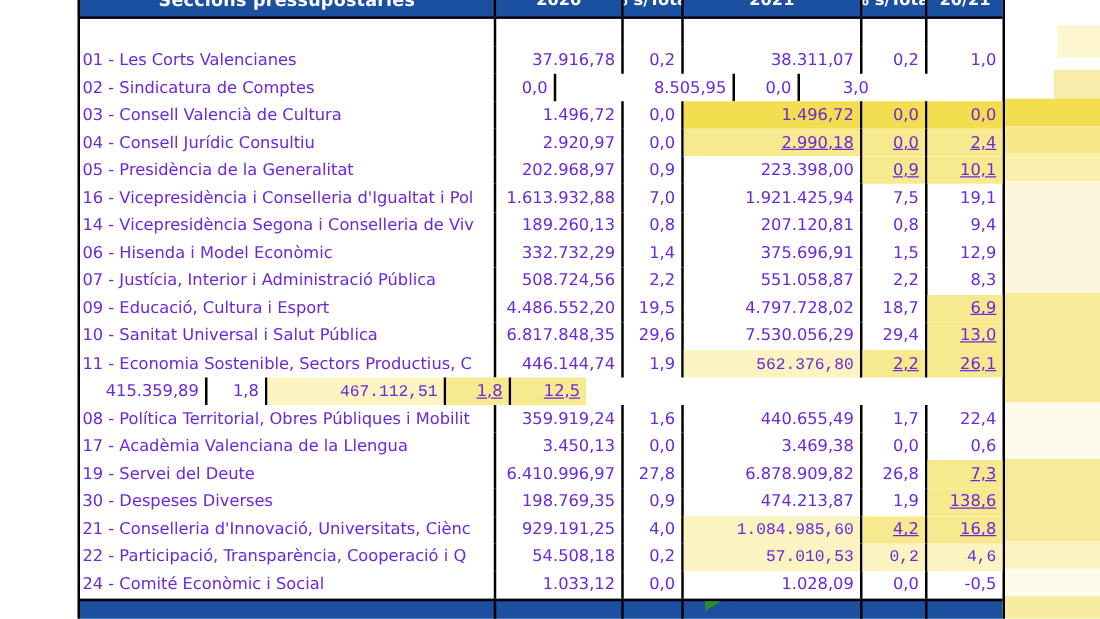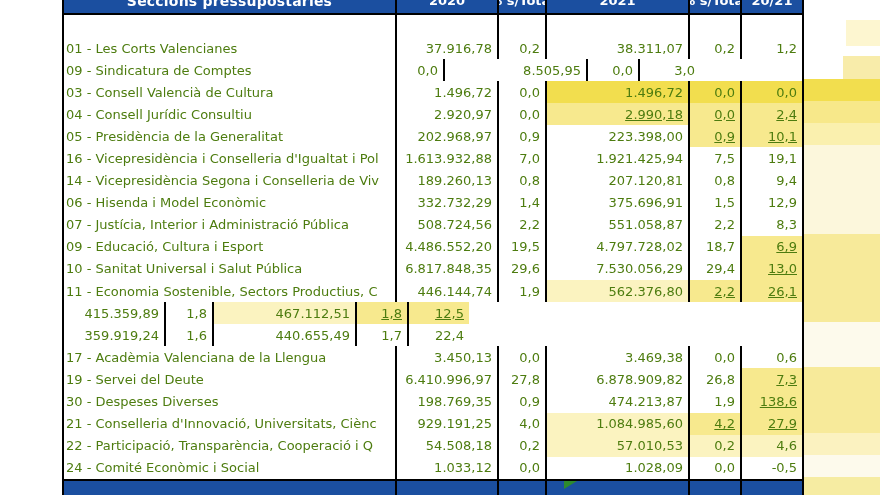--- a/index.html
+++ b/index.html
@@ -21,26 +21,26 @@
     box-sizing:border-box;border-right:2px solid #000;
     overflow:hidden;white-space:nowrap;display:flex;align-items:center;
   }
   .cell.last{border-right:none;}
   .c0{width:333px;}.c1{width:102px;}.c2{width:48px;}.c3{width:143px;}.c4{width:52px;}.c5{width:60px;}
   .thead{height:25px;background:#1b4fa0;border-bottom:2px solid #000;}
   .thead .cell{color:#ffffff;font-weight:bold;font-size:13px;justify-content:center;background:#1b4fa0;}
   .thead .c0{font-size:14px;letter-spacing:.2px;}
   .spacer{height:22px;}
   .spacer .cell{height:22px;}
-  .trow{height:22.1px;font-size:13px;color:#4d7c0f;}
+  .trow{height:22.1px;font-size:13px;color:#6d28d9;}
   .cell.name{padding-left:2px;justify-content:flex-start;}
   .cell.num{justify-content:flex-end;padding-right:5px;}
   .hl-s{background:#f2de4e;}
   .hl-m{background:#f7e98e;text-decoration:underline;}
-  .hl-l{background:#fbf3c0;}
+  .hl-l{background:#fbf3c0;font-family:Liberation Mono, monospace;}
   .tfoot{height:28px;background:#1b4fa0;border-top:2px solid #000;position:relative;}
   .tfoot .cell{height:100%;}
   .note-marker{
     position:absolute;left:500px;top:0;width:0;height:0;
     border-left:13px solid #2e8b2e;border-bottom:8px solid transparent;
   }
 </style>
 </head>
 <body>
 
@@ -80,24 +80,24 @@
       <div class="cell c5 last"></div>
     </div>
 
     <div>
         <div class="row trow">
           <div class="cell c0 name">01 - Les Corts Valencianes</div>
           <div class="cell c1 num">37.916,78</div>
           <div class="cell c2 num">0,2</div>
           <div class="cell c3 num">38.311,07</div>
           <div class="cell c4 num">0,2</div>
-          <div class="cell c5 num last">1,2</div>
-        </div>
-        <div class="row trow">
-          <div class="cell c0 name">09 - Sindicatura de Comptes</div>
+          <div class="cell c5 num last">1,0</div>
+        </div>
+        <div class="row trow">
+          <div class="cell c0 name">02 - Sindicatura de Comptes</div>
           <div class="cell c2 num">0,0</div>
           <div class="cell c3 num">8.505,95</div>
           <div class="cell c4 num">0,0</div>
           <div class="cell c5 num last">3,0</div>
         </div>
         <div class="row trow">
           <div class="cell c0 name">03 - Consell Valencià de Cultura</div>
           <div class="cell c1 num">1.496,72</div>
           <div class="cell c2 num">0,0</div>
           <div class="cell c3 num hl-s">1.496,72</div>
@@ -177,20 +177,21 @@
           <div class="cell c5 num last hl-m">26,1</div>
         </div>
         <div class="row trow">
           <div class="cell c1 num">415.359,89</div>
           <div class="cell c2 num">1,8</div>
           <div class="cell c3 num hl-l">467.112,51</div>
           <div class="cell c4 num hl-m">1,8</div>
           <div class="cell c5 num last hl-m">12,5</div>
         </div>
         <div class="row trow">
+          <div class="cell c0 name">08 - Política Territorial, Obres Públiques i Mobilit</div>
           <div class="cell c1 num">359.919,24</div>
           <div class="cell c2 num">1,6</div>
           <div class="cell c3 num">440.655,49</div>
           <div class="cell c4 num">1,7</div>
           <div class="cell c5 num last">22,4</div>
         </div>
         <div class="row trow">
           <div class="cell c0 name">17 - Acadèmia Valenciana de la Llengua</div>
           <div class="cell c1 num">3.450,13</div>
           <div class="cell c2 num">0,0</div>
@@ -213,21 +214,21 @@
           <div class="cell c3 num">474.213,87</div>
           <div class="cell c4 num">1,9</div>
           <div class="cell c5 num last hl-m">138,6</div>
         </div>
         <div class="row trow">
           <div class="cell c0 name">21 - Conselleria d'Innovació, Universitats, Ciènc</div>
           <div class="cell c1 num">929.191,25</div>
           <div class="cell c2 num">4,0</div>
           <div class="cell c3 num hl-l">1.084.985,60</div>
           <div class="cell c4 num hl-m">4,2</div>
-          <div class="cell c5 num last hl-m">27,9</div>
+          <div class="cell c5 num last hl-m">16,8</div>
         </div>
         <div class="row trow">
           <div class="cell c0 name">22 - Participació, Transparència, Cooperació i Q</div>
           <div class="cell c1 num">54.508,18</div>
           <div class="cell c2 num">0,2</div>
           <div class="cell c3 num hl-l">57.010,53</div>
           <div class="cell c4 num hl-l">0,2</div>
           <div class="cell c5 num last hl-l">4,6</div>
         </div>
         <div class="row trow">

